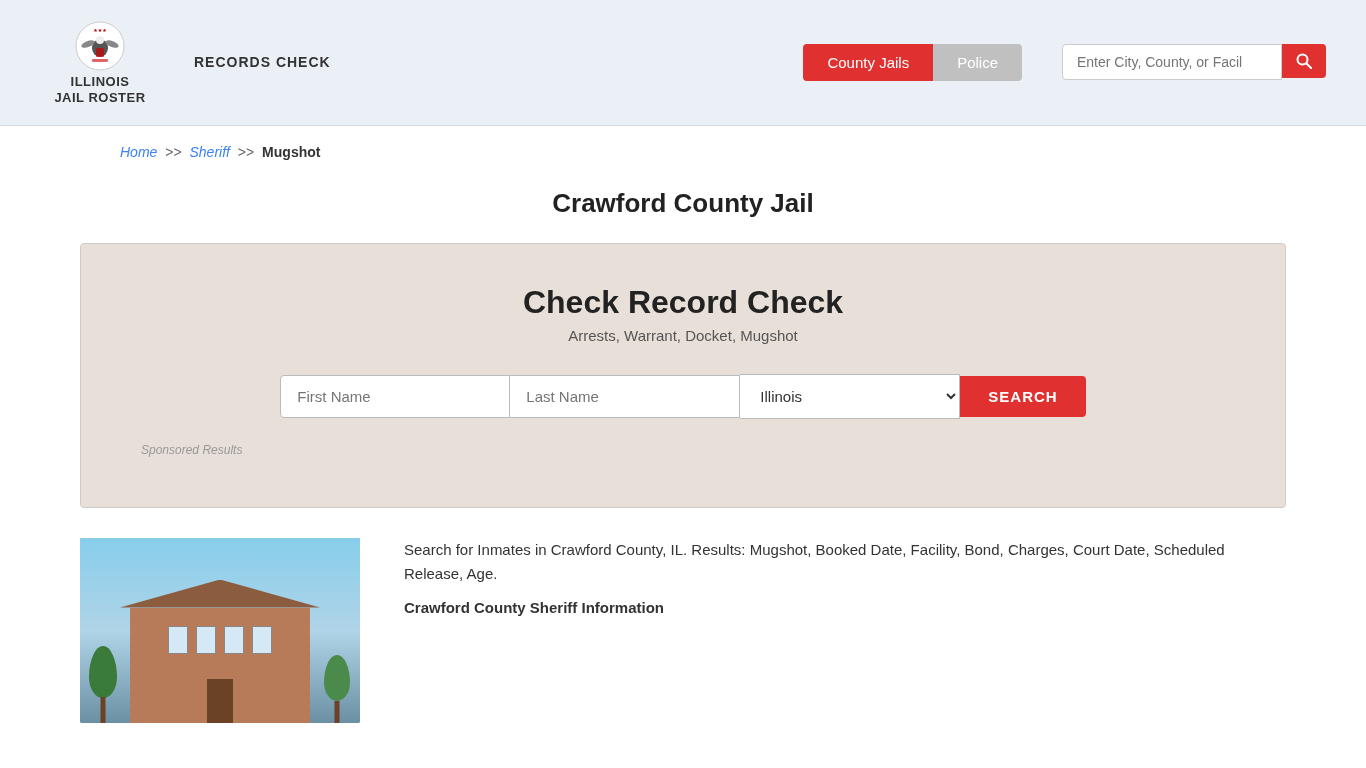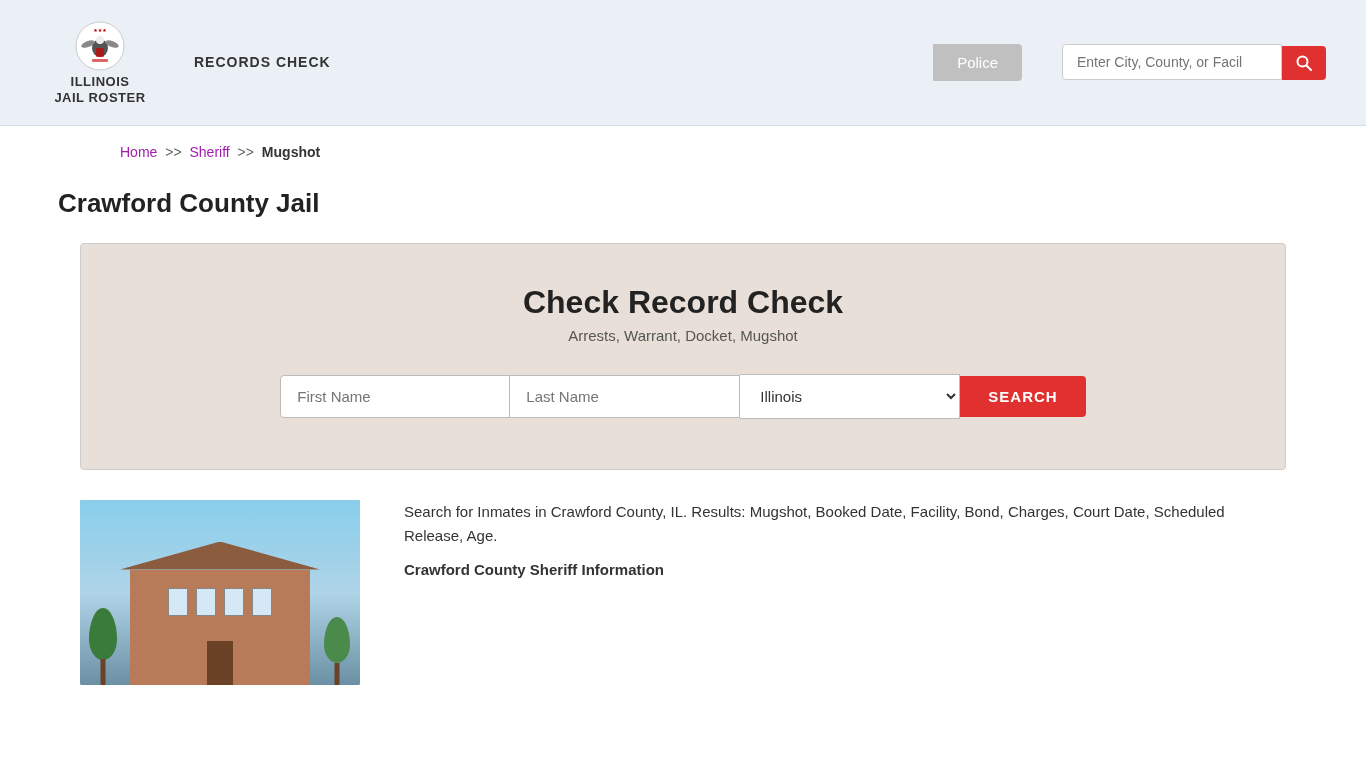--- a/index.html
+++ b/index.html
@@ -67,21 +67,21 @@
       color: #fff;
       border-radius: 4px 0 0 4px;
     }
     .nav-btn-secondary {
       background: #c0c0c0;
       color: #fff;
       border-radius: 0 4px 4px 0;
     }
     .search-bar {
       display: flex;
-      align-items: flex-end;
+      align-items: flex-start;
       margin-left: 16px;
     }
     .search-input {
       padding: 9px 14px;
       font-size: 14px;
       border: 1px solid #ccc;
       border-radius: 4px 0 0 4px;
       outline: none;
       width: 220px;
       color: #aaa;
@@ -99,35 +99,36 @@
       justify-content: center;
     }
 
     
     .breadcrumb {
       padding: 18px 120px 10px;
       font-size: 14px;
       color: #555;
     }
     .breadcrumb a {
-      color: #a21caf;
+      color: #3b82f6;
       text-decoration: none;
+      font-style: italic;
     }
     .breadcrumb .sep {
       margin: 0 4px;
       color: #666;
     }
     .breadcrumb .current {
       font-weight: bold;
       color: #333;
     }
 
     
     .page-title-area {
-      text-align: left;
+      text-align: center;
       padding: 18px 58px 24px;
     }
     .page-title {
       font-size: 26px;
       font-weight: bold;
       color: #222;
     }
 
     
     .record-check-box {
@@ -297,20 +298,21 @@
     </div>
     <div class="logo-text">
       <span>ILLINOIS</span><br>
       <span>JAIL ROSTER</span>
     </div>
   </a>
 
   <a class="records-check-link" href="#">RECORDS CHECK</a>
 
   <nav class="header-nav">
+    <button class="nav-btn nav-btn-primary">County Jails</button>
     <button class="nav-btn nav-btn-secondary">Police</button>
   </nav>
 
   <div class="search-bar">
     <input class="search-input" type="text" placeholder="Enter City, County, or Facil" style="">
     <button class="search-btn-header">
       <svg width="16" height="16" viewBox="0 0 16 16" fill="white">
         <circle cx="6.5" cy="6.5" r="5" stroke="white" stroke-width="2" fill="none"></circle>
         <line x1="10.5" y1="10.5" x2="15" y2="15" stroke="white" stroke-width="2" stroke-linecap="round"></line>
       </svg>
@@ -353,20 +355,21 @@
       <option value="Kentucky">Kentucky</option>
       <option value="Michigan">Michigan</option>
       <option value="Missouri">Missouri</option>
       <option value="Ohio">Ohio</option>
       <option value="Texas">Texas</option>
       <option value="Wisconsin">Wisconsin</option>
     </select>
     <button class="search-btn-main">SEARCH</button>
   </div>
 
+  <div class="sponsored-results">Sponsored Results</div>
 </div>
 
 <div class="content-area">
   <div class="content-image">
     <div class="building-img">
 
       <div class="tree-left" style="position:absolute;bottom:0;left:8px;width:30px;height:80px;">
         <div class="tree-crown" style="position:absolute;bottom:25px;left:50%;transform:translateX(-50%);width:28px;height:52px;background:#3a7a3a;border-radius:50% 50% 50% 50% / 60% 60% 40% 40%;"></div>
         <div class="tree-trunk" style="position:absolute;bottom:0;left:50%;transform:translateX(-50%);width:5px;height:26px;background:#6b4226;"></div>
       </div>

